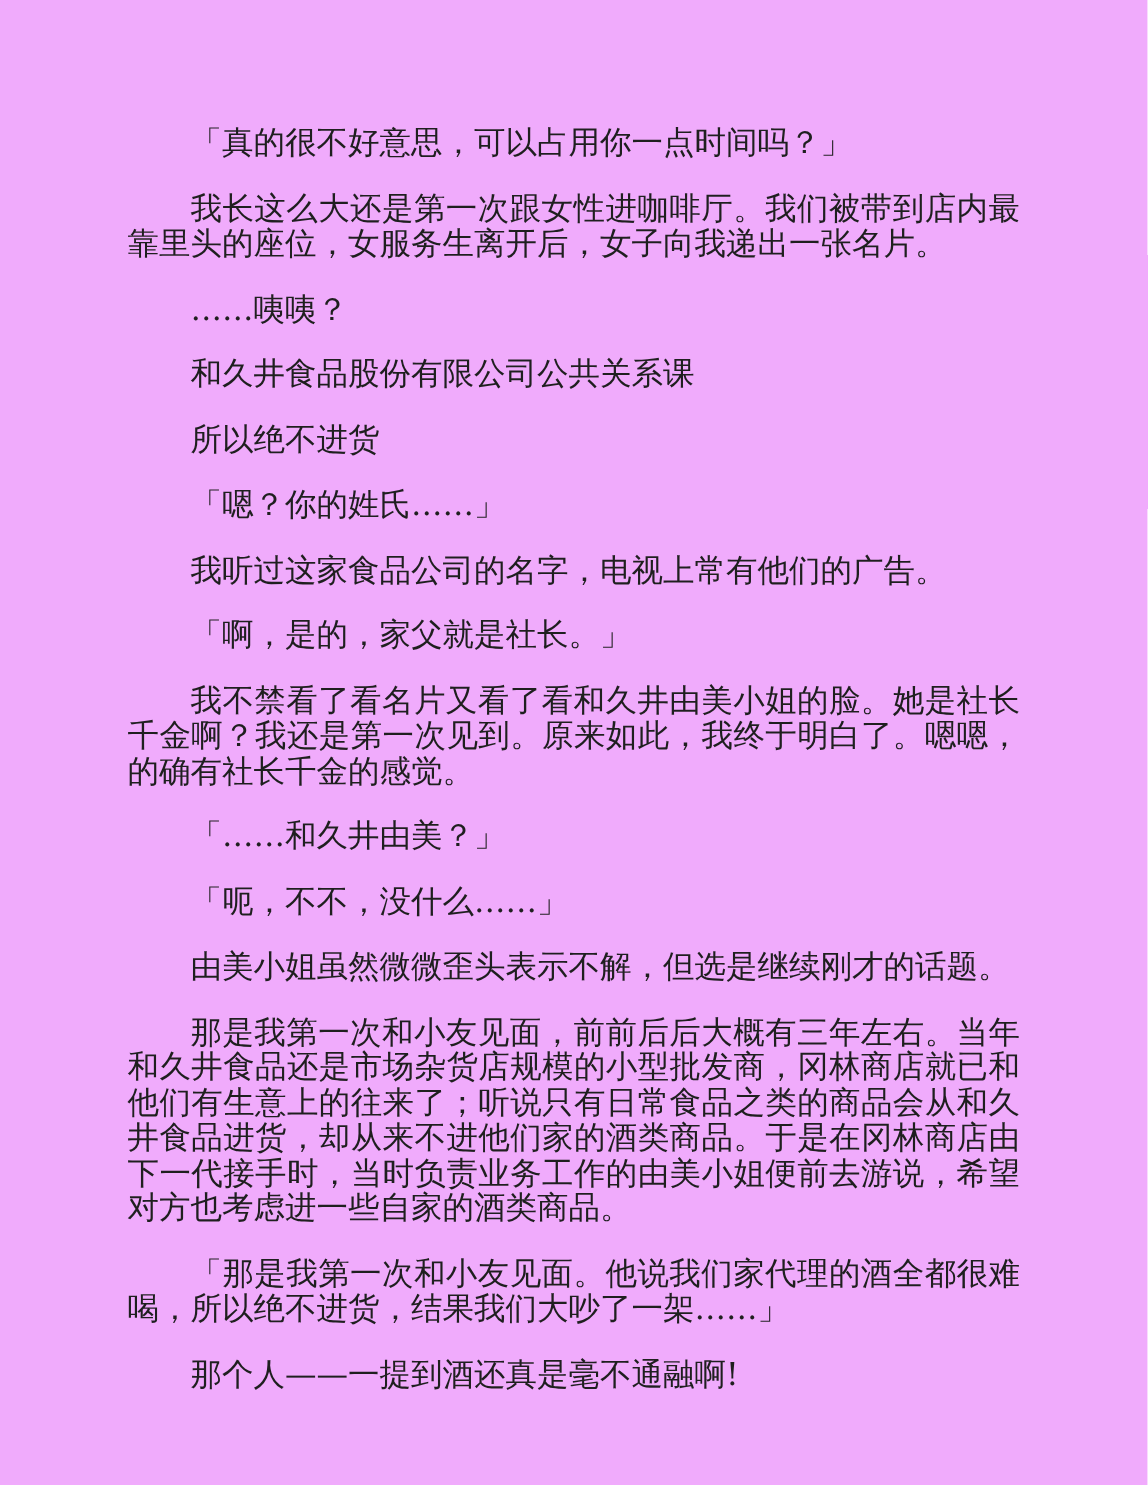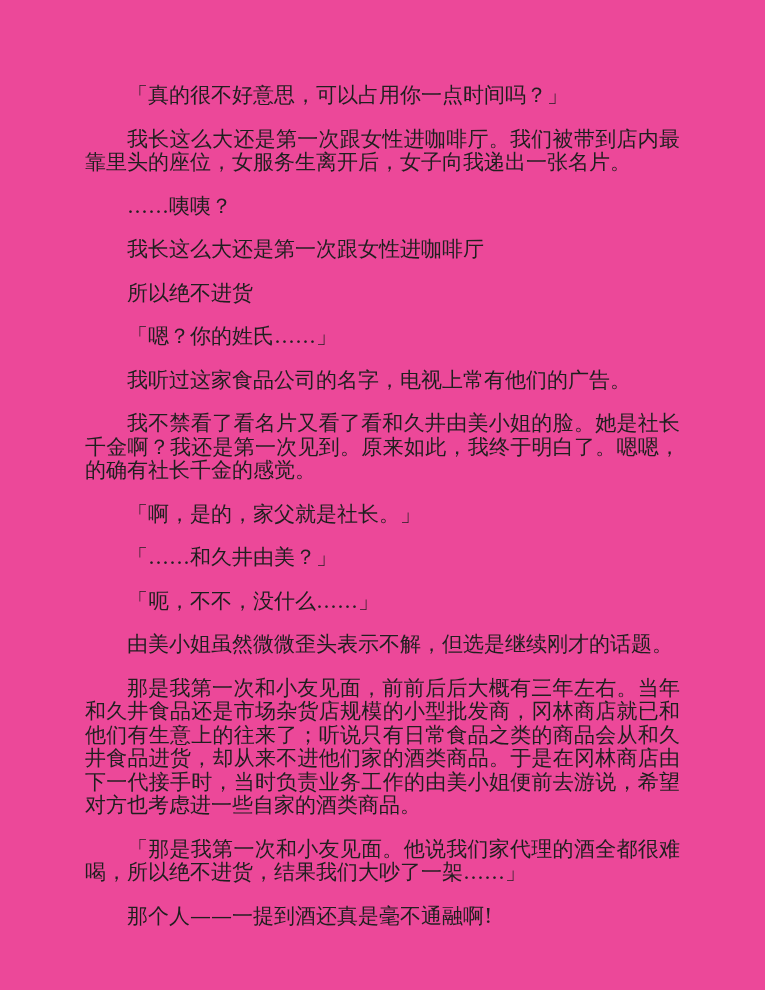--- a/index.html
+++ b/index.html
@@ -30,31 +30,31 @@
   .content p {
     margin: 0 0 20px 0;
     padding: 0;
     text-indent: 2em;
     word-break: break-all;
   }
 </style>
 </head>
 <body>
 
-<div class="page" style="background: #ec4899;">
+<div class="page" style="background: #f0abfc;">
   <div class="content" id="paragraph-container" style="color: rgb(31, 31, 31);">
       <p>「真的很不好意思，可以占用你一点时间吗？」</p>
       <p>我长这么大还是第一次跟女性进咖啡厅。我们被带到店内最靠里头的座位，女服务生离开后，女子向我递出一张名片。</p>
       <p>……咦咦？</p>
-      <p>我长这么大还是第一次跟女性进咖啡厅</p>
+      <p>和久井食品股份有限公司公共关系课</p>
       <p>所以绝不进货</p>
       <p>「嗯？你的姓氏……」</p>
       <p>我听过这家食品公司的名字，电视上常有他们的广告。</p>
+      <p>「啊，是的，家父就是社长。」</p>
       <p>我不禁看了看名片又看了看和久井由美小姐的脸。她是社长千金啊？我还是第一次见到。原来如此，我终于明白了。嗯嗯，的确有社长千金的感觉。</p>
-      <p>「啊，是的，家父就是社长。」</p>
       <p>「……和久井由美？」</p>
       <p>「呃，不不，没什么……」</p>
       <p>由美小姐虽然微微歪头表示不解，但选是继续刚才的话题。</p>
       <p>那是我第一次和小友见面，前前后后大概有三年左右。当年和久井食品还是市场杂货店规模的小型批发商，冈林商店就已和他们有生意上的往来了；听说只有日常食品之类的商品会从和久井食品进货，却从来不进他们家的酒类商品。于是在冈林商店由下一代接手时，当时负责业务工作的由美小姐便前去游说，希望对方也考虑进一些自家的酒类商品。</p>
       <p>「那是我第一次和小友见面。他说我们家代理的酒全都很难喝，所以绝不进货，结果我们大吵了一架……」</p>
       <p>那个人——一提到酒还真是毫不通融啊!</p>
     </div>
 </div>
 
 </body></html>

